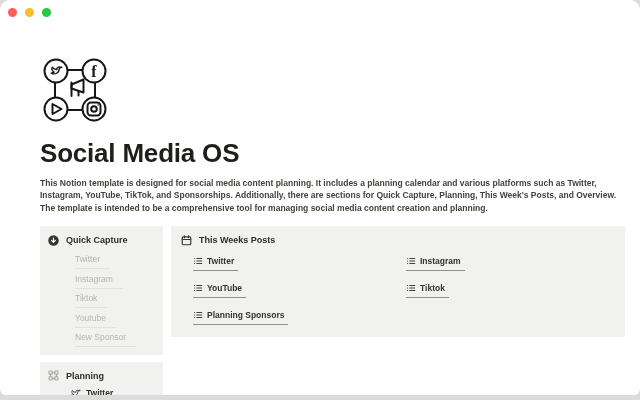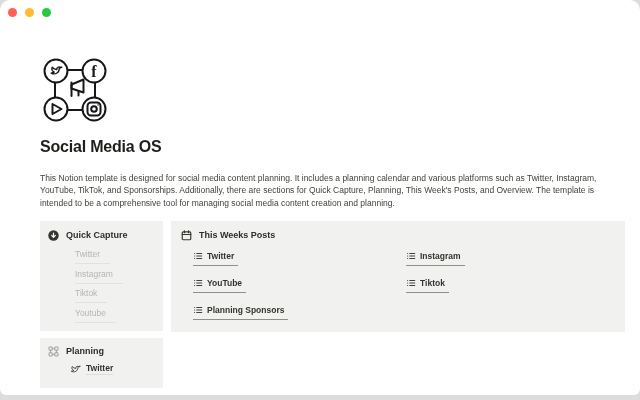--- a/index.html
+++ b/index.html
@@ -3,22 +3,22 @@
 <meta charset="utf-8">
 <style>
   * { margin:0; padding:0; box-sizing:border-box; }
   html,body { width:640px; height:400px; }
   body { background:#dcdcdc; font-family:"Liberation Sans","DejaVu Sans",sans-serif; color:#37352f; }
   .window { width:640px; height:395px; background:#ffffff; border-radius:10px 10px 6px 6px; overflow:hidden; position:relative; }
   .traffic-row { display:flex; gap:8px; padding:8px 0 0 8px; }
   .traffic { width:9px; height:9px; border-radius:50%; border:none; padding:0; cursor:pointer; }
   .content { padding:38px 15px 0 40px; }
   .hero-icon { display:block; }
-  .page-title { font-size:16px; font-weight:700; color:#1f1e1b; margin-top:13px; letter-spacing:-0.2px; }
-  .page-desc { margin-top:16px; font-size:8.5px; line-height:12.3px; color:#44423c; max-width:585px; }
+  .page-title { font-size:26px; font-weight:700; color:#1f1e1b; margin-top:13px; letter-spacing:-0.2px; }
+  .page-desc { margin-top:8px; font-size:8.5px; line-height:12.3px; color:#44423c; max-width:585px;font-weight:bold; }
   .columns { display:flex; gap:8px; margin-top:12px; align-items:flex-start; }
   .left-col { width:123px; flex:0 0 123px; }
   .panel { background:#f1f1ef; border-radius:0; }
   .panel-qc { padding:9px 8px 8px 8px; }
   .panel-posts { flex:1; padding:9px 20px 12px 10px; }
   .panel-platforms { margin-top:7px; padding:8px 8px 10px 8px; }
   .sec-head { display:flex; align-items:center; gap:7px; }
   .sec-label { font-size:9px; font-weight:700; color:#2f2e2b; }
   .qc-items { margin:4px 0 0 27px; }
   .qc-item { display:table; font-size:8.5px; color:#b7b5b2; padding:4.5px 10px 4px 0; border-bottom:1px solid #e2e1de; cursor:pointer; }
@@ -78,20 +78,21 @@
               <circle cx="8" cy="8" r="7.6" fill="#37352f"></circle>
               <path d="M8 4.4 V10.4 M5.3 7.8 L8 10.7 L10.7 7.8" stroke="#ffffff" stroke-width="1.7" fill="none" stroke-linecap="round" stroke-linejoin="round"></path>
             </svg>
             <span class="sec-label">Quick Capture</span>
           </div>
           <div class="qc-items">
             <div class="qc-item">Twitter</div>
             <div class="qc-item">Instagram</div>
             <div class="qc-item">Tiktok</div>
             <div class="qc-item">Youtube</div>
+            <div class="qc-item">New Sponsor</div>
           </div>
         </div>
 
         <div class="panel panel-platforms">
           <div class="sec-head">
             <svg class="ico" width="11" height="11" viewBox="0 0 16 16" fill="none" stroke="#a09f9b" stroke-width="1.4" stroke-linejoin="round">
               <rect x="1.5" y="1.5" width="4.6" height="4.6"></rect>
               <rect x="9.9" y="1.5" width="4.6" height="4.6"></rect>
               <rect x="1.5" y="9.9" width="4.6" height="4.6"></rect>
               <rect x="9.9" y="9.9" width="4.6" height="4.6"></rect>

